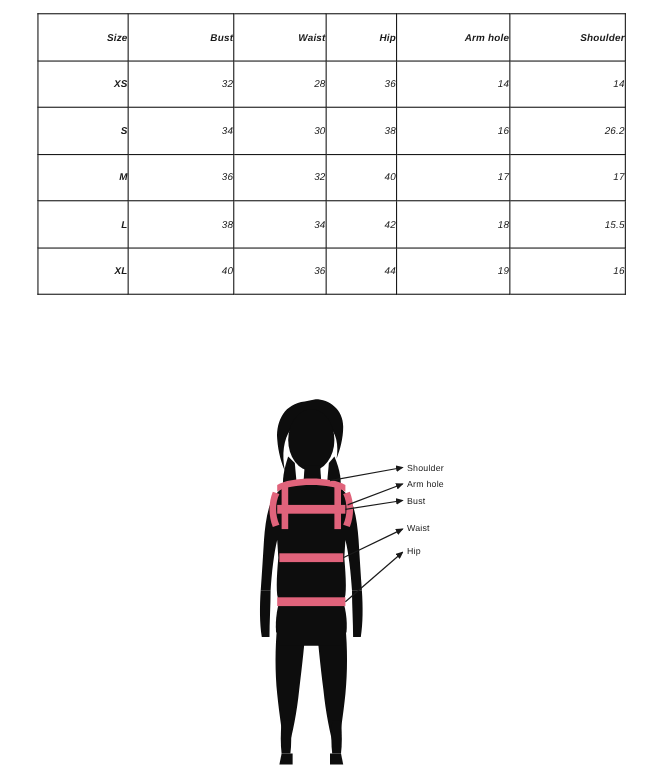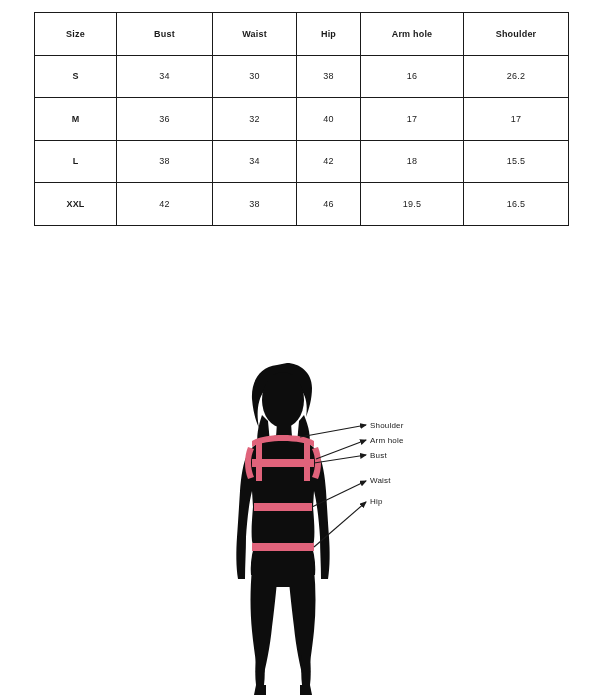--- a/index.html
+++ b/index.html
@@ -30,27 +30,28 @@
     width: 534px;
   }
   table.size-chart {
     border-collapse: collapse;
     width: 534px;
     table-layout: fixed;
   }
   table.size-chart th,
   table.size-chart td {
     border: 1px solid #1a1a1a;
-    text-align: center;
+    text-align: right;
     vertical-align: middle;
     font-size: 9px;
     color: #1a1a1a;
     height: 41.5px;
     padding: 0;
     letter-spacing: 0.2px;
+    font-style: italic;
   }
   table.size-chart th {
     font-weight: bold;
   }
   table.size-chart td.size-cell {
     font-weight: bold;
   }
   table.size-chart td.value-cell {
     font-weight: normal;
   }
@@ -107,20 +108,28 @@
           <th>Size</th>
           <th>Bust</th>
           <th>Waist</th>
           <th>Hip</th>
           <th>Arm hole</th>
           <th>Shoulder</th>
         </tr>
       </thead>
       <tbody>
         <tr>
+          <td class="size-cell">XS</td>
+          <td class="value-cell">32</td>
+          <td class="value-cell">28</td>
+          <td class="value-cell">36</td>
+          <td class="value-cell">14</td>
+          <td class="value-cell">14</td>
+        </tr>
+        <tr>
           <td class="size-cell">S</td>
           <td class="value-cell">34</td>
           <td class="value-cell">30</td>
           <td class="value-cell">38</td>
           <td class="value-cell">16</td>
           <td class="value-cell">26.2</td>
         </tr>
         <tr>
           <td class="size-cell">M</td>
           <td class="value-cell">36</td>
@@ -131,26 +140,26 @@
         </tr>
         <tr>
           <td class="size-cell">L</td>
           <td class="value-cell">38</td>
           <td class="value-cell">34</td>
           <td class="value-cell">42</td>
           <td class="value-cell">18</td>
           <td class="value-cell">15.5</td>
         </tr>
         <tr>
-          <td class="size-cell">XXL</td>
-          <td class="value-cell">42</td>
-          <td class="value-cell">38</td>
-          <td class="value-cell">46</td>
-          <td class="value-cell">19.5</td>
-          <td class="value-cell">16.5</td>
+          <td class="size-cell">XL</td>
+          <td class="value-cell">40</td>
+          <td class="value-cell">36</td>
+          <td class="value-cell">44</td>
+          <td class="value-cell">19</td>
+          <td class="value-cell">16</td>
         </tr>
       </tbody>
     </table>
   </div>
 
   <div class="figure-area">
 
     <svg class="figure-svg" width="600" height="345" viewBox="0 0 600 345">
 
       <path d="M277 10 C259 12 251 27 252 44 C253 57 256 66 259 73

